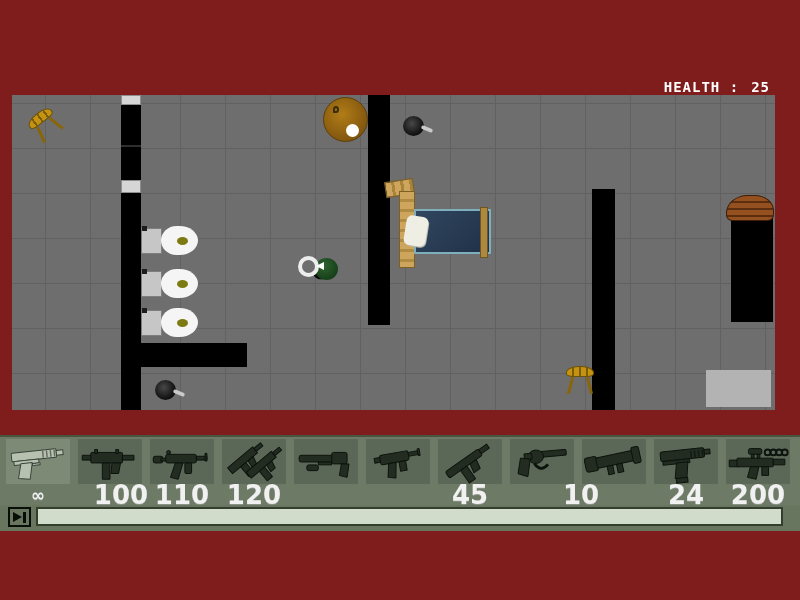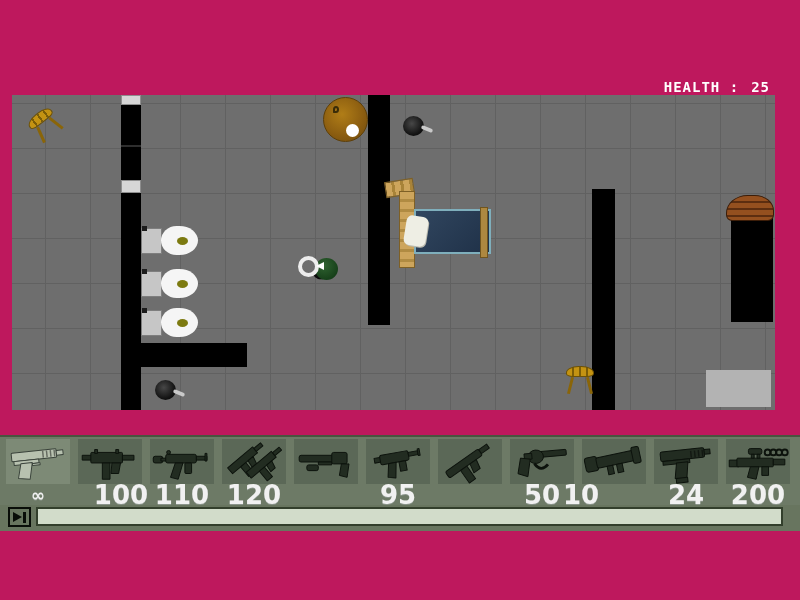--- a/index.html
+++ b/index.html
@@ -1,16 +1,16 @@
 <!DOCTYPE html>
 <html><head>
 <meta charset="utf-8">
 <style>
   html,body{margin:0;padding:0;background:#000;}
-  .stage{position:relative;width:800px;height:600px;background:#be185d;overflow:hidden;
+  .stage{position:relative;width:800px;height:600px;background:#7f1d1d;overflow:hidden;
          font-family:"Liberation Sans",sans-serif;}
   
   .hud-health{position:absolute;top:79px;right:30px;color:#fff;
     font-family:"DejaVu Sans Mono",monospace;font-weight:bold;font-size:14px;letter-spacing:1px;}
   .hud-health .val{margin-left:12px;}
   .hint{position:absolute;left:0;top:414px;width:800px;text-align:center;color:#f0f0f0;
     font-size:12px;font-family:"Liberation Sans",sans-serif;}
   
   .map{position:absolute;left:12px;top:95px;width:763px;height:315px;background:#6e6e6e;
     background-image:linear-gradient(#616161 1px,transparent 1px),linear-gradient(90deg,#616161 1px,transparent 1px);
@@ -312,22 +312,21 @@
             <polygon points="24,29 33,29 30,42 21,40"></polygon>
             <rect x="36" y="29" width="7" height="9"></rect>
           </svg>
         </div>
       </div>
     <div class="ammo-row">
         <div class="ammo inf" style="left: -3px; width: 82px;">∞</div>
         <div class="ammo" style="left: 80px; width: 82px;">100</div>
         <div class="ammo" style="left: 141px; width: 82px;">110</div>
         <div class="ammo" style="left: 213px; width: 82px;">120</div>
-        <div class="ammo" style="left: 357px; width: 82px;">95</div>
-        <div class="ammo" style="left: 501px; width: 82px;">50</div>
+        <div class="ammo" style="left: 429px; width: 82px;">45</div>
         <div class="ammo" style="left: 540px; width: 82px;">10</div>
         <div class="ammo" style="left: 645px; width: 82px;">24</div>
         <div class="ammo" style="left: 717px; width: 82px;">200</div>
       </div>
     <div class="scroll-row">
       <div class="scroll-btn">
         <div class="tri"></div>
           <div class="bar"></div>
       </div>
       <div class="scroll-track"></div>

